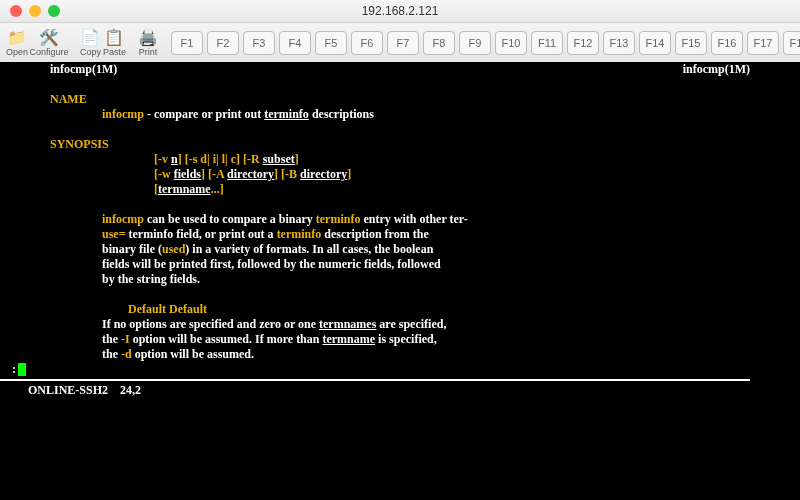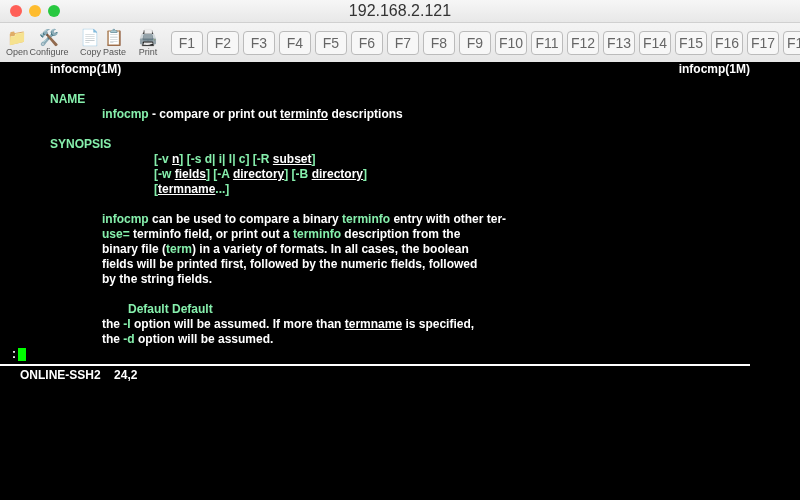--- a/index.html
+++ b/index.html
@@ -1,28 +1,28 @@
 <!DOCTYPE html>
 <html><head>
   <meta charset="utf-8">
   <style>
     body { margin:0; padding:0; font-family:-apple-system,BlinkMacSystemFont,"Helvetica Neue",sans-serif; overflow:hidden; width:800px; height:500px; background:#000; }
     .titlebar { height:22px; background:linear-gradient(#f6f6f6,#e8e8e8); border-bottom:1px solid #d0d0d0; display:flex; align-items:center; position:relative; }
     .traffic { display:flex; gap:7px; margin-left:10px; }
     .light { width:12px; height:12px; border-radius:50%; }
     .red{background:#ff5f57}.yellow{background:#febc2e}.green{background:#28c840}
-    .title { position:absolute; left:0; right:0; text-align:center; font-size:16px; color:#333; pointer-events:none; }
+    .title { position:absolute; left:0; right:0; text-align:center; font-size:12px; color:#333; pointer-events:none; }
     .toolbar { height:40px; background:linear-gradient(#f4f4f4,#e6e6e6); border-bottom:1px solid #c8c8c8; display:flex; align-items:center; padding:0 6px; gap:2px; overflow:hidden; }
     .tbtn { display:flex; flex-direction:column; align-items:center; justify-content:center; width:38px; height:36px; font-size:9px; color:#555; cursor:pointer; border-radius:3px; }
     .tbtn .ic{font-size:16px;line-height:18px;filter:grayscale(30%)}
     .sep{width:1px;height:28px;background:#c8c8c8;margin:0 4px}
-    .fbtn{width:30px;height:22px;border:1px solid #bbb;border-radius:4px;background:#f7f7f7;font-size:14px;color:#666;display:flex;align-items:center;justify-content:center;margin:0 1px;cursor:pointer}
-    .term { position:absolute; left:0; right:0; top:62px; bottom:0; background:#000; font-family:Liberation Sans, sans-serif; font-size:12px; line-height:15px; color:#fff; font-weight:bold; padding:0 50px; }
+    .fbtn{width:30px;height:22px;border:1px solid #bbb;border-radius:4px;background:#f7f7f7;font-size:11px;color:#666;display:flex;align-items:center;justify-content:center;margin:0 1px;cursor:pointer}
+    .term { position:absolute; left:0; right:0; top:62px; bottom:0; background:#000; font-family:Liberation Serif, serif; font-size:12px; line-height:15px; color:#fff; font-weight:bold; padding:0 50px; }
     .hdr{display:flex;justify-content:space-between}
-    .r{color:#86efac}
+    .r{color:#eab308}
     .u{text-decoration:underline}
     .ind1{padding-left:0}
     .ind2{padding-left:52px}
     .ind3{padding-left:104px}
     .ind4{padding-left:78px}
     .blank{height:15px}
     .cursor-row{display:flex;align-items:center}
     .cur { display:inline-block; width:8px; height:13px; background:#00ff00; margin-left:2px; }
     .status { border-top:2px solid #fff; margin-top:2px; padding-top:2px; }
   </style>
@@ -94,25 +94,26 @@
   <div class="ind1 r">NAME</div>
   <div class="ind2"><span class="r">infocmp</span> <span>- compare or print out</span> <span class="u">terminfo</span> <span>descriptions</span></div>
   <div class="blank"></div>
   <div class="ind1 r">SYNOPSIS</div>
   <div class="ind3"><span class="r">[</span><span class="r">-v</span> <span class="u">n</span><span class="r">] [</span><span class="r">-s d</span><span class="r">|</span> <span class="r">i</span><span class="r">|</span> <span class="r">l</span><span class="r">|</span> <span class="r">c</span><span class="r">] [</span><span class="r">-R</span> <span class="u">subset</span><span class="r">]</span></div>
   <div class="ind3"><span class="r">[</span><span class="r">-w</span> <span class="u">fields</span><span class="r">] [</span><span class="r">-A</span> <span class="u">directory</span><span class="r">] [</span><span class="r">-B</span> <span class="u">directory</span><span class="r">]</span></div>
   <div class="ind3"><span class="r">[</span><span class="u">termname</span><span class="r">...]</span></div>
   <div class="blank"></div>
   <div class="ind2"><span class="r">infocmp</span><span>  can be used to compare a binary </span><span class="r">terminfo</span><span> entry with other ter-</span></div>
   <div class="ind2"><span class="r">use=</span><span>  terminfo  field,  or  print  out  a </span><span class="r">terminfo</span><span> description from the</span></div>
-  <div class="ind2"><span>binary file (</span><span class="r">term</span><span>) in a variety of formats.  In all cases, the  boolean</span></div>
+  <div class="ind2"><span>binary file (</span><span class="r">used</span><span>) in a variety of formats.  In all cases, the  boolean</span></div>
   <div class="ind2">fields  will be printed first, followed by the numeric fields, followed</div>
   <div class="ind2">by the string fields.</div>
   <div class="blank"></div>
   <div class="ind4 r">Default Default</div>
+  <div class="ind2"><span>If no options are specified and zero or one  </span><span class="u">termnames</span><span>  are  specified,</span></div>
   <div class="ind2"><span>the </span><span class="r">-I</span><span> option will be assumed.  If more than </span><span class="u">termname</span><span> is specified,</span></div>
   <div class="ind2"><span>the </span><span class="r">-d</span><span> option will be assumed.</span></div>
   <div class="cursor-row" style="margin-left:-50px;padding-left:12px">
       <span>:</span>
       <span class="cur"></span>
     </div>
-  <div class="status" style="margin-left:-50px;padding-left:20px"><span>ONLINE-SSH2</span>&nbsp;&nbsp;&nbsp;&nbsp;<span>24,2</span></div>
+  <div class="status" style="margin-left:-50px;padding-left:28px"><span>ONLINE-SSH2</span>&nbsp;&nbsp;&nbsp;&nbsp;<span>24,2</span></div>
 </div>
 
 </body></html>

